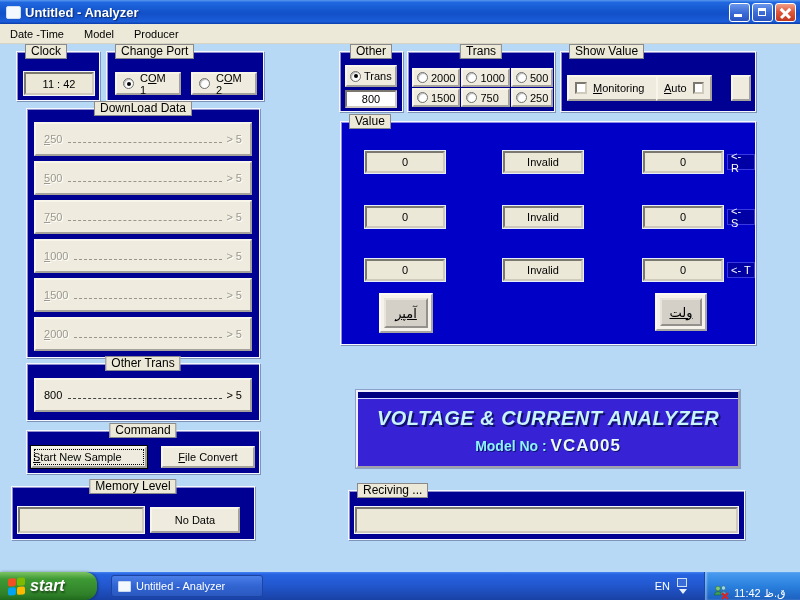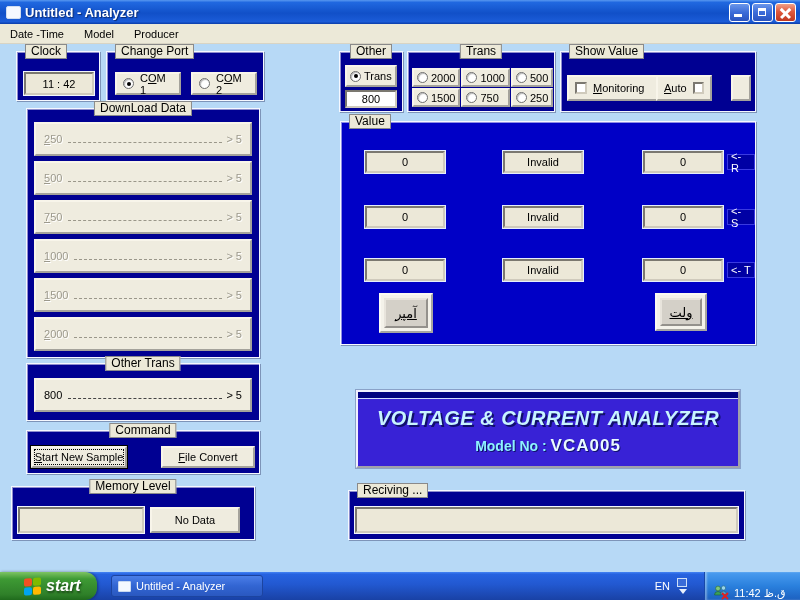--- a/index.html
+++ b/index.html
@@ -75,21 +75,21 @@
     background:#3822d6; border:2px outset #f0f0ff; box-shadow:0 0 0 1px #8aa2c8; }
   .banner-strip { height:7px; background:#000080; border-bottom:1px solid #cfd8ff; }
   .banner-title { margin-top:8px; text-align:center; font-style:italic; font-weight:bold;
     font-size:20px; letter-spacing:.5px; color:#c8f4ff; text-shadow:2px 2px 0 #10106a; }
   .banner-model { margin-top:6px; text-align:center; color:#8ef2ff; font-weight:bold; font-size:14px; text-shadow:1px 1px 0 #10106a; }
   .banner-model b { color:#eafaff; font-size:17px; font-weight:bold; letter-spacing:1px; }
 
   
   .taskbar { position:absolute; bottom:0; left:0; right:0; height:28px;
     background:linear-gradient(180deg,#4484f4 0%,#2763e0 8%,#2258d0 45%,#1941a5 100%); display:flex; align-items:center; }
-  .start-btn { height:28px; width:97px; display:flex; align-items:center; gap:5px; padding-left:24px;
+  .start-btn { height:28px; width:97px; display:flex; align-items:center; gap:5px; padding-left:8px;
     background:linear-gradient(180deg,#7ec463 0%,#3e9a34 25%,#2f8029 80%,#1f6a1c 100%);
     border-radius:0 12px 12px 0; box-shadow:1px 0 3px rgba(0,0,0,.4); cursor:pointer; }
   .start-label { color:#fff; font-weight:bold; font-style:italic; font-size:16px; text-shadow:1px 2px 2px #1c4a18; }
   .flag { width:17px; height:17px; display:grid; grid-template-columns:8px 8px; grid-template-rows:8px 8px; gap:1px; transform:skewY(-4deg); }
   .flag i { border-radius:2px; }
   .task-btn { margin-left:14px; width:152px; height:22px; display:flex; align-items:center; gap:5px; padding:0 6px;
     background:linear-gradient(180deg,#4a7ee8 0%,#3265d2 50%,#2a58c0 100%); border:1px solid #1c44a0; border-radius:3px; cursor:pointer; }
   .task-ico { width:13px; height:11px; background:#f4f8ff; border:1px solid #c8d8f0; border-radius:1px; }
   .task-label { color:#fff; font-size:11px; white-space:nowrap; overflow:hidden; }
   .tb-spacer { flex:1; }
@@ -195,21 +195,21 @@
       <span class="frame-label fl-center">Other Trans</span>
       <div class="raised dl-row enabled" style="position:absolute; left:7px; top:14px; width:218px; height:34px;">
         <span class="dl-num">800</span>
           <span class="dl-dash"></span>
           <span>&gt; 5</span>
       </div>
     </div>
 
     <div class="frame" style="left:26px; top:386px; width:234px; height:44px;">
       <span class="frame-label fl-center">Command</span>
-      <div class="raised" style="position:absolute; left:4px; top:15px; width:96px; height:22px; justify-content:center; box-shadow:0 0 0 1px #000; outline:1px dotted #000; outline-offset:-4px;">
+      <div class="raised" style="position:absolute; left:4px; top:15px; width:116px; height:22px; justify-content:flex-start; box-shadow:0 0 0 1px #000; outline:1px dotted #000; outline-offset:-4px;">
         <span class="ul-first">Start New Sample</span>
       </div>
       <div class="raised" style="position:absolute; left:134px; top:15px; width:94px; height:22px; justify-content:center;">
         <span class="ul-first">File Convert</span>
       </div>
     </div>
 
     <div class="frame" style="left:11px; top:442px; width:244px; height:54px;">
       <span class="frame-label fl-center">Memory Level</span>
       <div class="sunken" style="position:absolute; left:6px; top:20px; width:126px; height:26px;">

